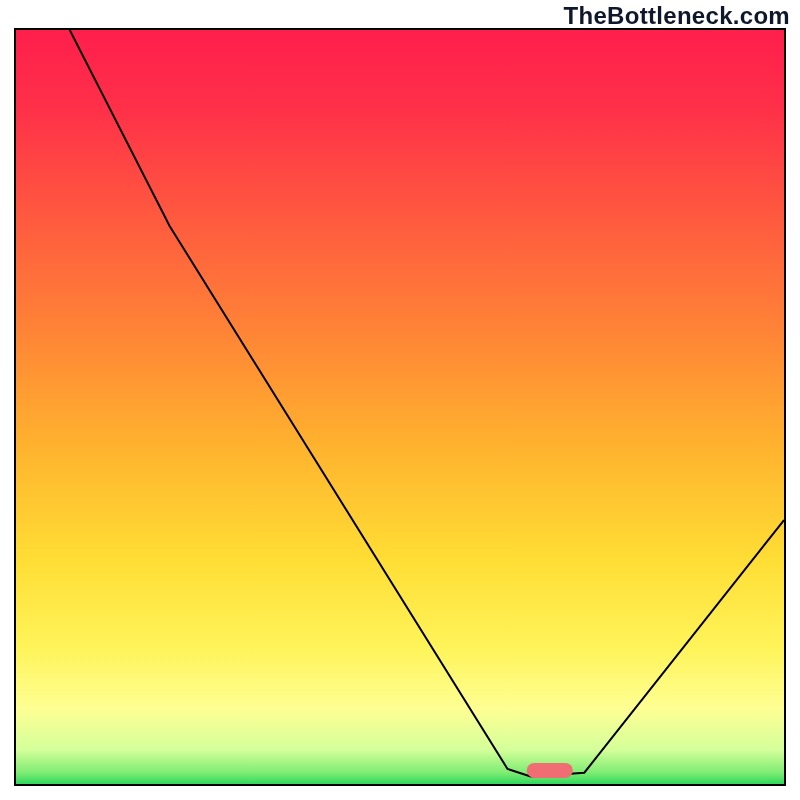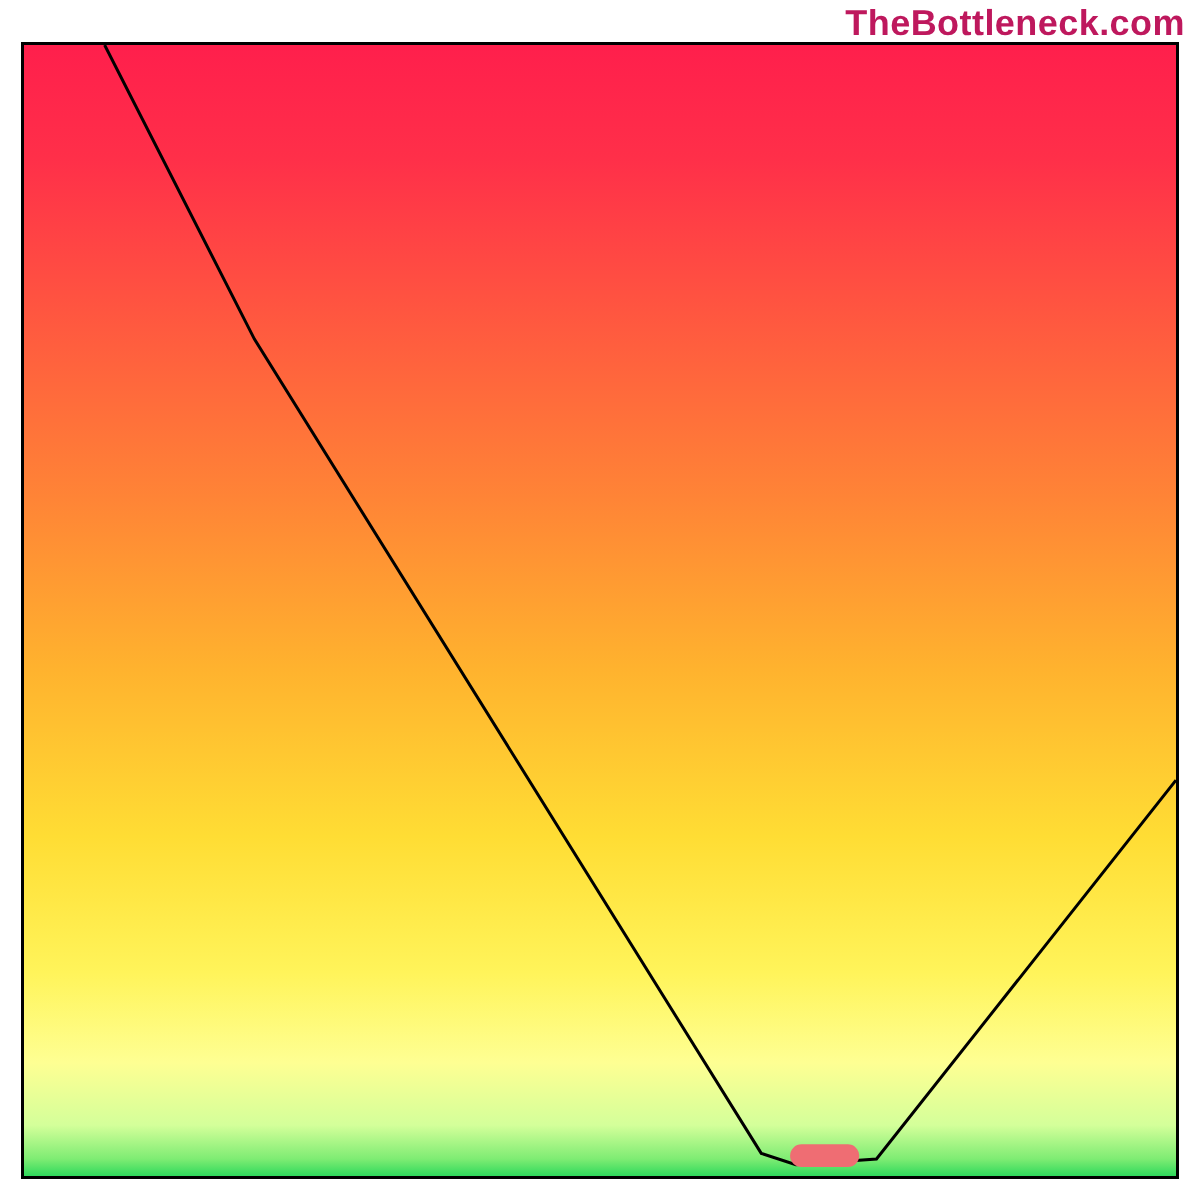--- a/index.html
+++ b/index.html
@@ -14,21 +14,21 @@
   .frame {
     position: relative;
     width: 800px;
     height: 800px;
     box-sizing: border-box;
   }
   .watermark {
     position: absolute;
     top: 2px;
     right: 10px;
-    color: #be185d;
+    color: #0f172a;
     font-size: 24px;
     font-weight: 600;
     letter-spacing: 0.3px;
     z-index: 20;
   }
   .plot-wrap {
     position: absolute;
     left: 14px;
     top: 28px;
     width: 772px;

